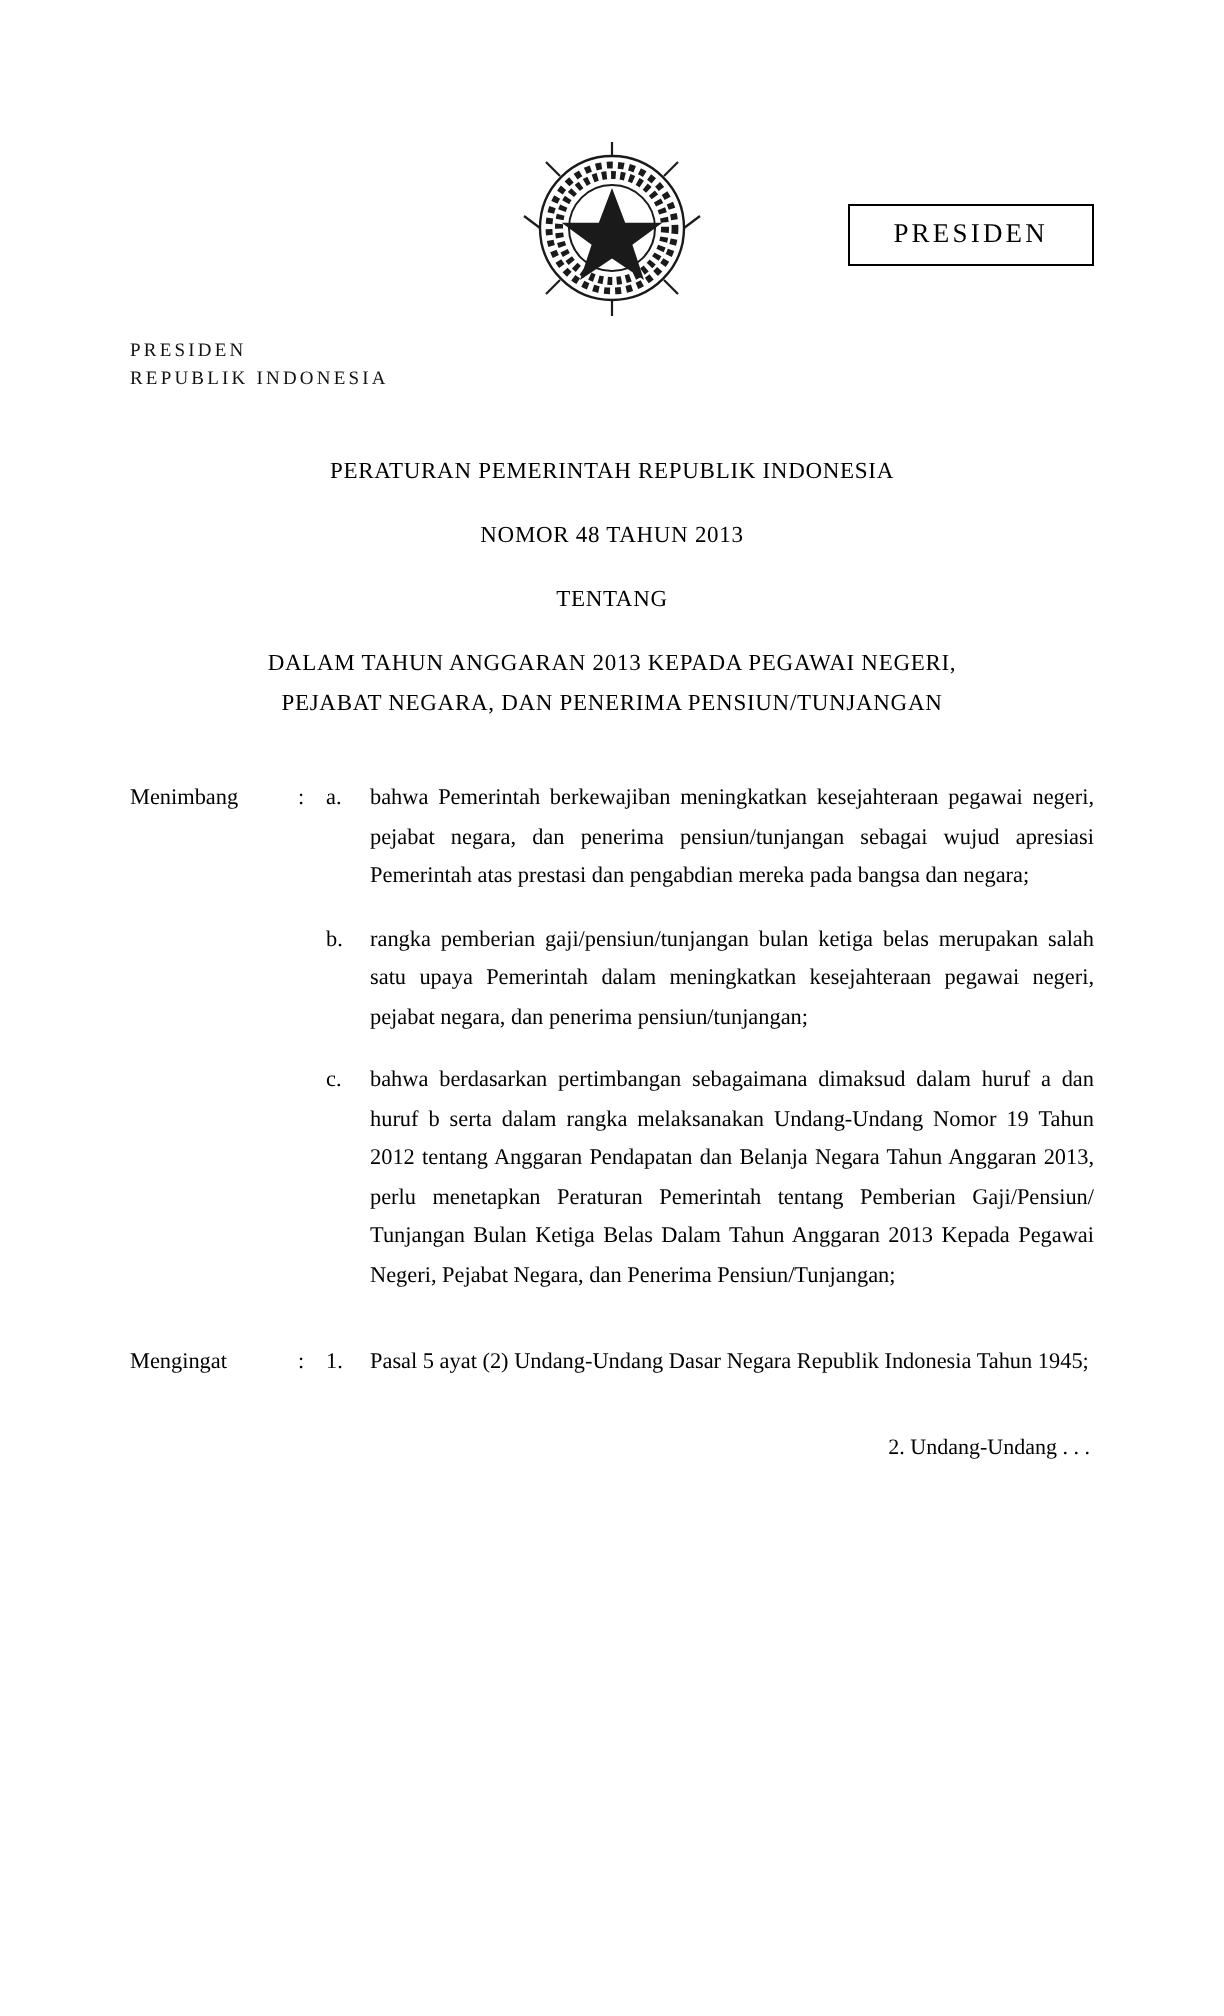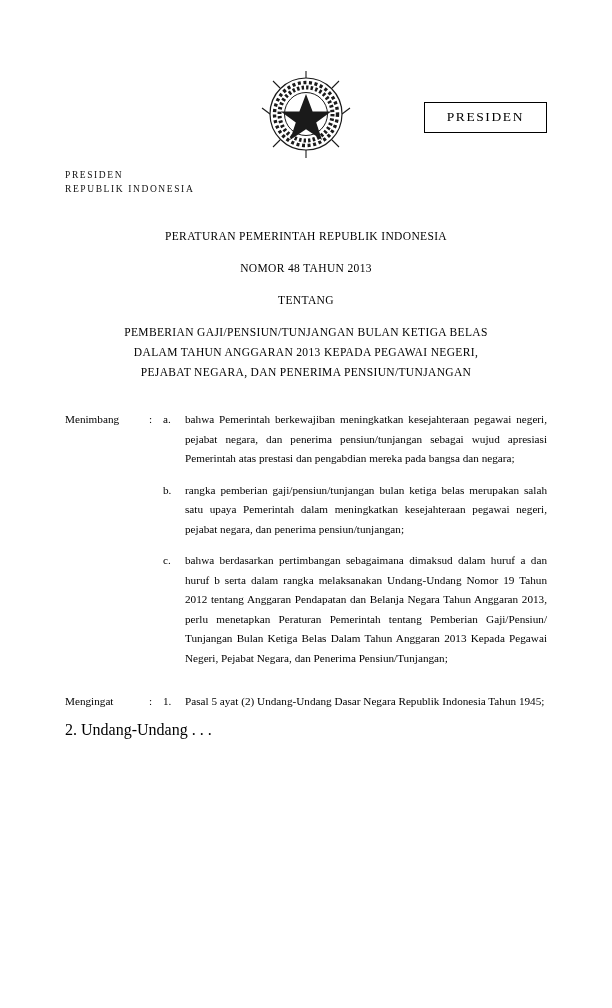--- a/index.html
+++ b/index.html
@@ -113,22 +113,23 @@
     text-align: justify;
     text-justify: inter-word;
   }
   .sub-row { margin-top: 12px; }
   .first-sub { margin-top: 0; }
 
   .menimbang-block { }
   .mengingat-block { margin-top: 24px; }
 
   .continuation {
-    margin-top: 8px;
-    font-size: 16px;
+    margin-top: 23px;
+    text-align: right;
+    font-size: 11px;
     padding-right: 2px;
   }
 </style>
 </head>
 <body>
 
 <div class="page">
 
   <div class="header">
 
@@ -166,21 +167,20 @@
     <div class="salinan-box">PRESIDEN</div>
   </div>
 
   <div class="titles">
     <div class="t-line">PERATURAN PEMERINTAH REPUBLIK INDONESIA</div>
     <div class="gap-sm"></div>
     <div class="t-line">NOMOR 48 TAHUN 2013</div>
     <div class="gap-sm"></div>
     <div class="t-line">TENTANG</div>
     <div class="gap-sm"></div>
-    <div class="t-line">PEMBERIAN GAJI/PENSIUN/TUNJANGAN BULAN KETIGA BELAS</div>
     <div class="t-line">DALAM TAHUN ANGGARAN 2013 KEPADA PEGAWAI NEGERI,</div>
     <div class="t-line">PEJABAT NEGARA, DAN PENERIMA PENSIUN/TUNJANGAN</div>
   </div>
 
 
   <div class="clauses">
 
     <div class="menimbang-block">
       <div class="row first-sub">
         <div class="lbl">Menimbang</div>

